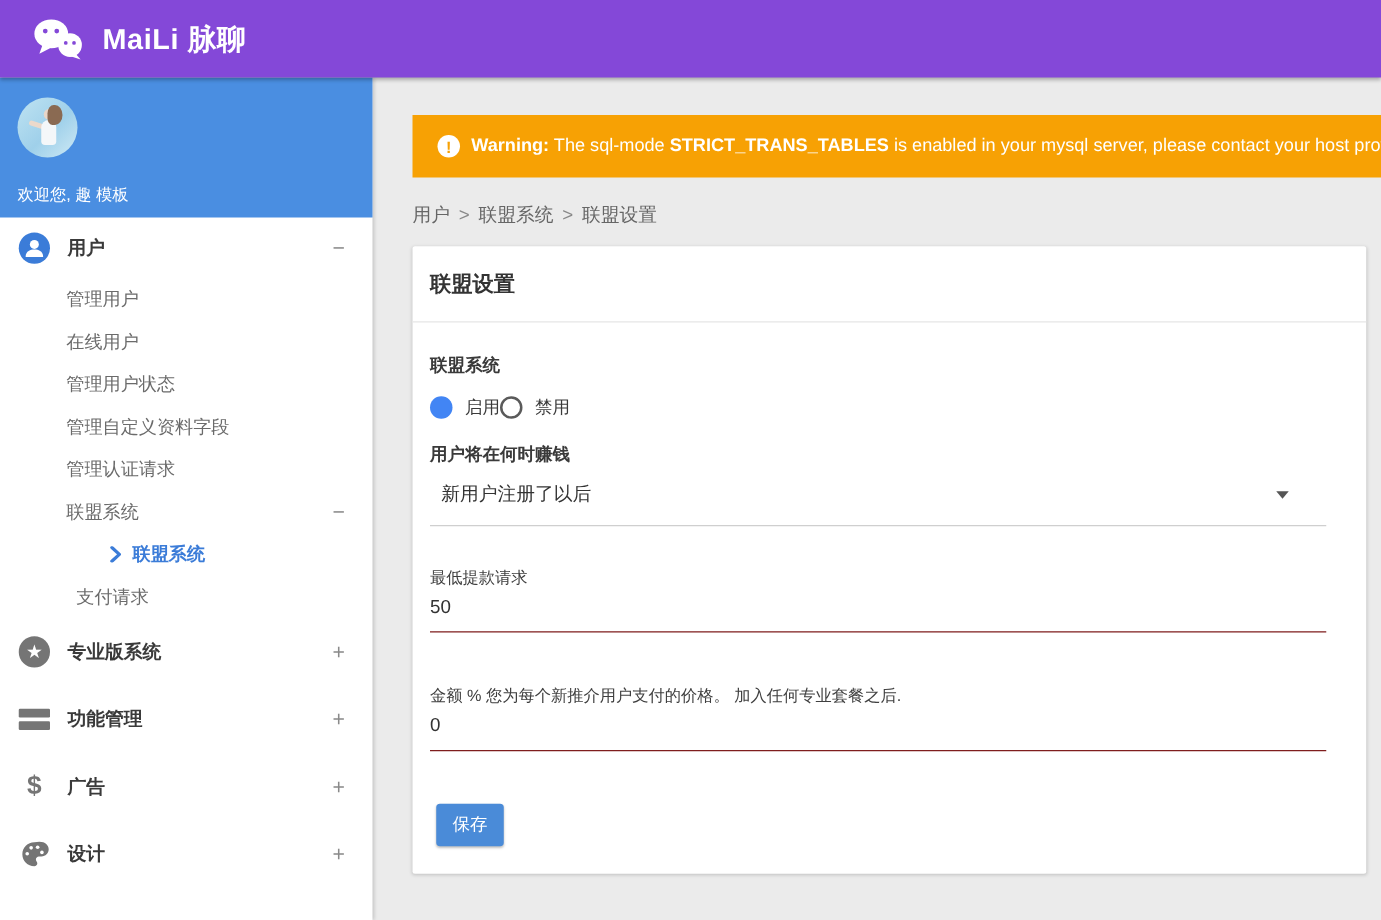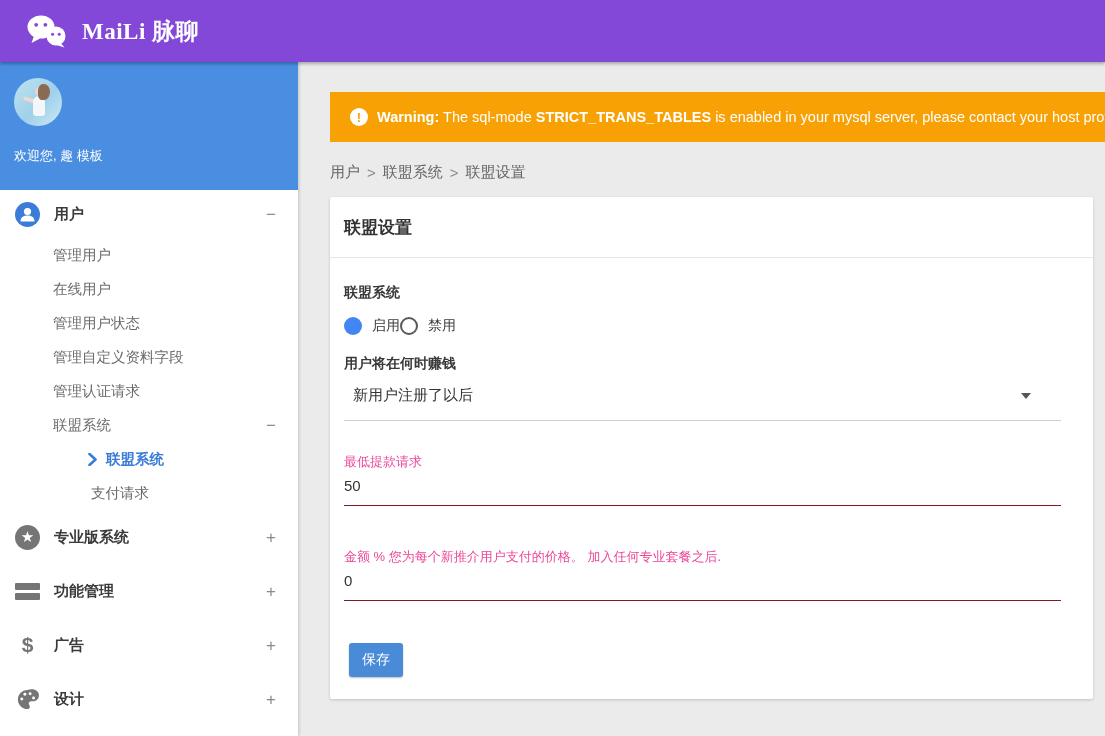--- a/index.html
+++ b/index.html
@@ -12,32 +12,32 @@
 
   
   .topbar {
     position: absolute; top: 0; left: 0; width: 1105px; height: 62px;
     background: #8448d8;
     display: flex; align-items: center;
     padding-left: 26px;
     box-shadow: 0 2px 3px rgba(0,0,0,0.28);
     z-index: 30;
   }
-  .brand { display: flex; align-items: center; gap: 14px; font-family: Liberation Serif, serif; }
+  .brand { display: flex; align-items: center; gap: 14px; }
   .brand-title { color: #fff; font-size: 23px; font-weight: bold; letter-spacing: 0.5px; }
 
   
   .sidebar {
     position: absolute; top: 62px; left: 0; width: 298px; bottom: 0;
     background: #fff;
     box-shadow: 1px 0 3px rgba(0,0,0,0.18);
     z-index: 20;
   }
   .profile {
-    height: 128px; background: #4a8ee1; color: #fff;
+    height: 112px; background: #4a8ee1; color: #fff;
     padding: 16px 16px 12px 14px;
   }
   .avatar {
     width: 48px; height: 48px; border-radius: 50%;
     background: linear-gradient(135deg, #bfe3f2 0%, #9fd0ea 55%, #cfeaf5 100%);
     position: relative; overflow: hidden;
   }
   .avatar .fig-head { position:absolute; top:9px; left:21px; width:9px; height:9px; border-radius:50%; background:#e8d6c8; }
   .avatar .fig-hair { position:absolute; top:6px; left:24px; width:12px; height:16px; border-radius:50% 60% 60% 40%; background:#8a6a52; }
   .avatar .fig-body { position:absolute; top:18px; left:19px; width:12px; height:20px; border-radius:6px 6px 3px 3px; background:#f4f7f9; }
@@ -49,21 +49,21 @@
     height: 48px; display: flex; align-items: center;
     padding: 0 22px 0 15px; cursor: pointer;
   }
   .menu-parent .label { margin-left: 14px; font-size: 15px; font-weight: bold; color: #3a3a3a; }
   .menu-parent-bottom { height: 54px; }
   .toggle-sign { margin-left: auto; color: #8a8a8a; font-size: 17px; line-height: 1; }
   .menu-child {
     height: 34px; display: flex; align-items: center;
     padding: 0 22px 0 53px; font-size: 14.5px; color: #6b6b6b; cursor: pointer;
   }
-  .menu-child.indent2 { padding-left: 91px; }
+  .menu-child.indent2 { padding-left: 61px; }
   .menu-child.active { padding-left: 88px; color: #3b7cd8; font-weight: bold; }
   .menu-child.active .label { margin-left: 9px; }
   .icon-badge {
     width: 25px; height: 25px; border-radius: 50%;
     display: flex; align-items: center; justify-content: center; flex: 0 0 auto;
   }
   .icon-user-badge { background: #3b7cd8; }
   .icon-star-badge { background: #757575; color: #fff; font-size: 15px; }
   .icon-bars { width: 25px; height: 25px; display: flex; flex-direction: column; justify-content: center; gap: 3px; }
   .icon-bars span { display: block; height: 7px; background: #757575; border-radius: 1px; }
@@ -124,21 +124,21 @@
     width: 0; height: 0;
     border-left: 5px solid transparent; border-right: 5px solid transparent;
     border-top: 6px solid #555;
     margin-right: 24px;
   }
 
   .field { margin-right: 14px; }
   .field-1 { margin-top: 32px; }
   .field-2 { margin-top: 42px; }
   .field-3 { margin-top: 22px; }
-  .field-label { font-size: 13px; color: #ec4899; }
+  .field-label { font-size: 13px; color: #404040; }
   .field-value {
     font-size: 15px; color: #333; margin-top: 6px; padding-bottom: 11px;
     border-bottom: 1px solid #7f1d1d; width: 100%;
     background: transparent; border-top: none; border-left: none; border-right: none;
     font-family: "Liberation Sans", "DejaVu Sans", sans-serif;
   }
   .save-btn {
     margin-top: 42px; margin-left: 5px;
     display: inline-block; border: none; cursor: pointer;
     background: #4a8bd8; color: #fff; font-size: 14px;

